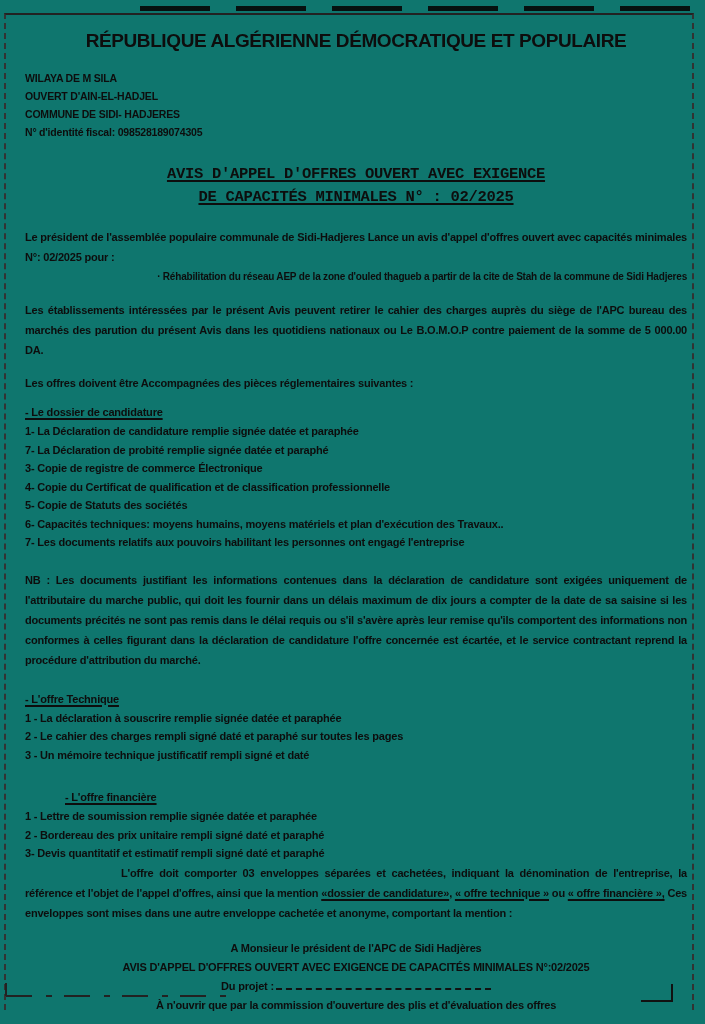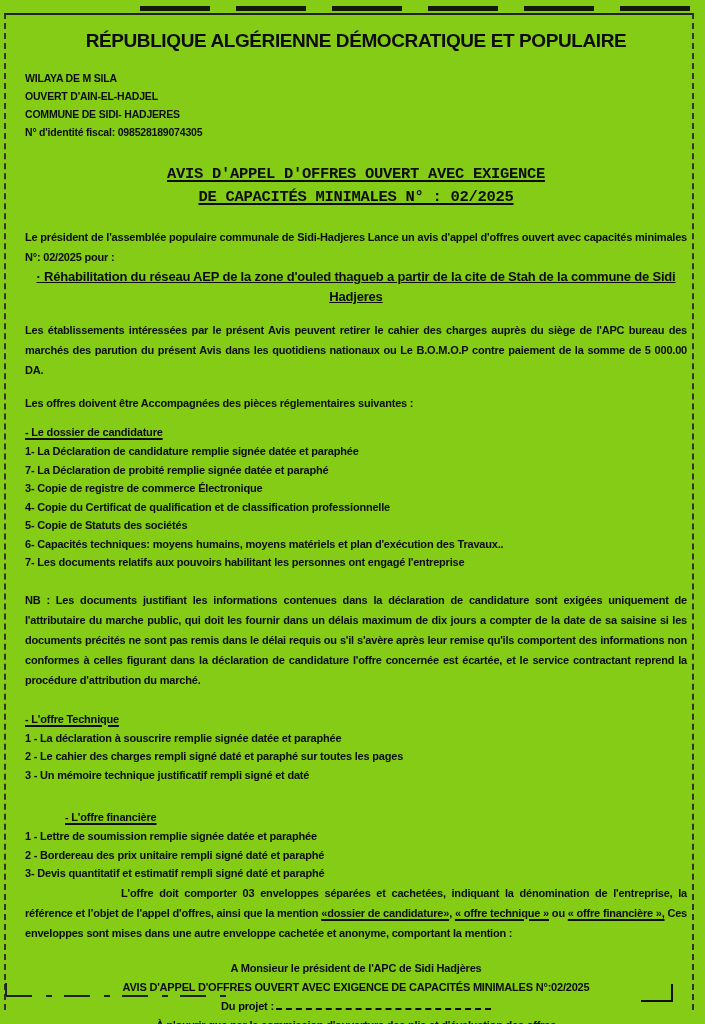--- a/index.html
+++ b/index.html
@@ -1,19 +1,19 @@
 <!DOCTYPE html>
 <html lang="fr"><head>
 <meta charset="utf-8">
 <style>
   html,body{margin:0;padding:0;background:#ffffff;}
   .canvas{
     position:relative;
     width:705px;height:1024px;
-    background:#84cc16;
+    background:#0f766e;
     overflow:hidden;
     font-family:"Liberation Sans","DejaVu Sans",sans-serif;
     color:#0d0d0d;
     font-weight:bold;
     letter-spacing:-0.2px;
   }
   
   .scan-top-line{
     position:absolute;top:6px;left:140px;width:560px;height:5px;
     background:repeating-linear-gradient(90deg,#050505 0 70px,transparent 70px 96px);
@@ -48,21 +48,21 @@
   .main-title{
     text-align:center;font-size:15.5px;line-height:23px;
     margin-top:22px;letter-spacing:-0.3px;
   }
   .main-title div{text-decoration:underline;text-decoration-thickness:2px;text-underline-offset:2px;font-family:Liberation Mono, monospace;}
   .para{
     font-size:11px;line-height:20px;margin:0;text-align:justify;
   }
   .mt-lg{margin-top:18px;}
   .mt-md{margin-top:13px;}
-  .center-line{text-align:center;font-size:13px;line-height:20px;text-decoration:underline;}
+  .center-line{text-align:right;font-size:10px;line-height:20px;}
   .section-heading{
     font-size:11px;line-height:19px;margin-top:10px;
     text-decoration:underline;text-decoration-thickness:2px;text-underline-offset:2px;
   }
   .item{font-size:11px;line-height:18.5px;}
   .env-para{text-indent:96px;}
   .u{text-decoration:underline;text-decoration-thickness:1.5px;text-underline-offset:2px;}
   .mention-block{margin-top:16px;text-align:center;font-size:11px;line-height:19px;}
   .dotline{
     display:inline-block;width:215px;height:10px;vertical-align:baseline;

